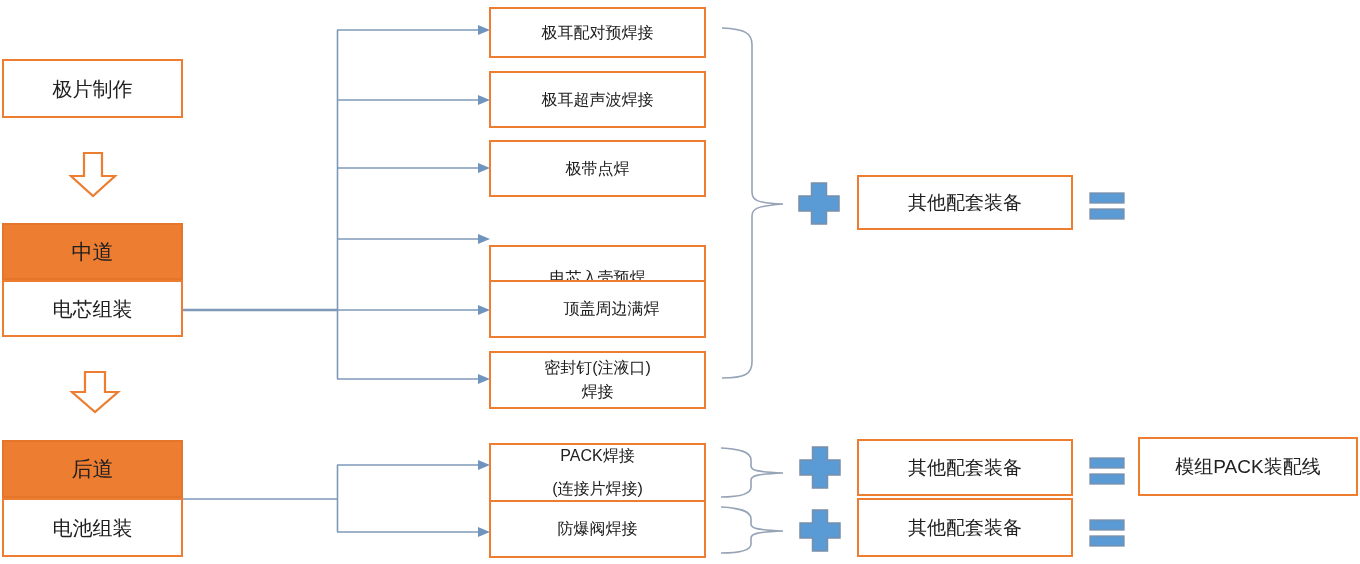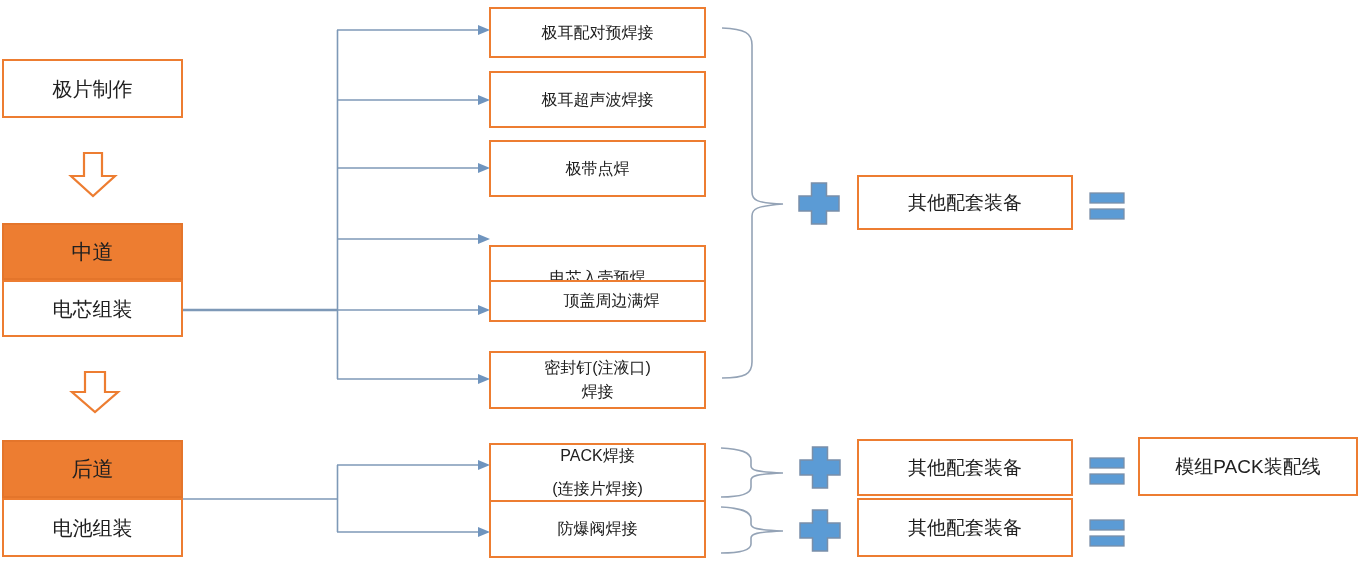--- a/index.html
+++ b/index.html
@@ -118,21 +118,21 @@
   </div>
   <div class="box proc" style="left:489px;top:71px;width:217px;height:57px;">
     <span>极耳超声波焊接</span>
   </div>
   <div class="box proc" style="left:489px;top:140px;width:217px;height:57px;">
     <span>极带点焊</span>
   </div>
   <div class="box proc" style="left:489px;top:217px;width:217px;height:65px;margin-top:28px;">
     <span>电芯入壳预焊</span>
   </div>
-  <div class="box proc" style="left:489px;top:280px;width:217px;height:42px;padding-left:28px;">
+  <div class="box proc" style="left:489px;top:280px;width:217px;height:58px;padding-left:28px;">
     <span>顶盖周边满焊</span>
   </div>
   <div class="box proc" style="left:489px;top:351px;width:217px;height:58px;">
     <span>密封钉(注液口)</span>
     <span>焊接</span>
   </div>
 
   <div class="box proc" style="left:489px;top:443px;width:217px;height:59px;gap:9px;">
     <span>PACK焊接</span>
     <span>(连接片焊接)</span>

